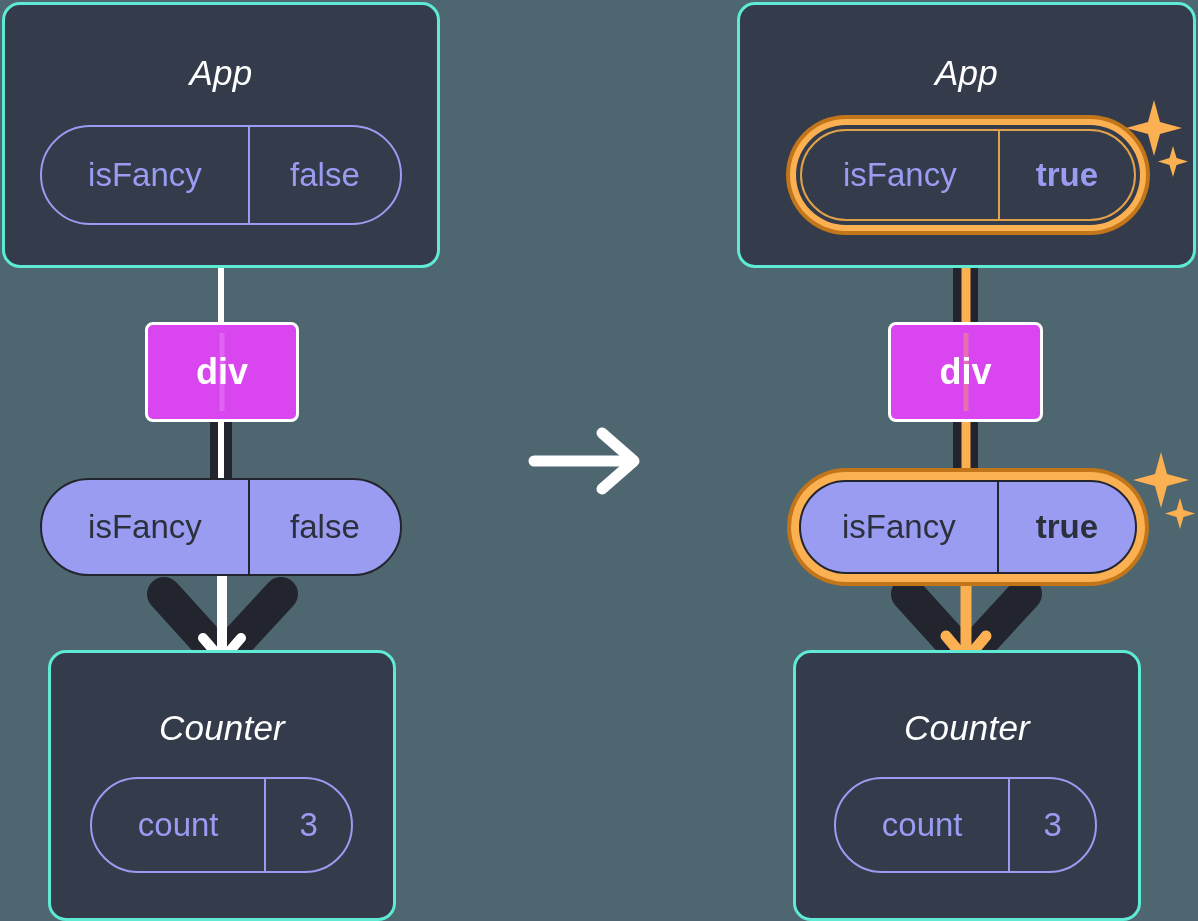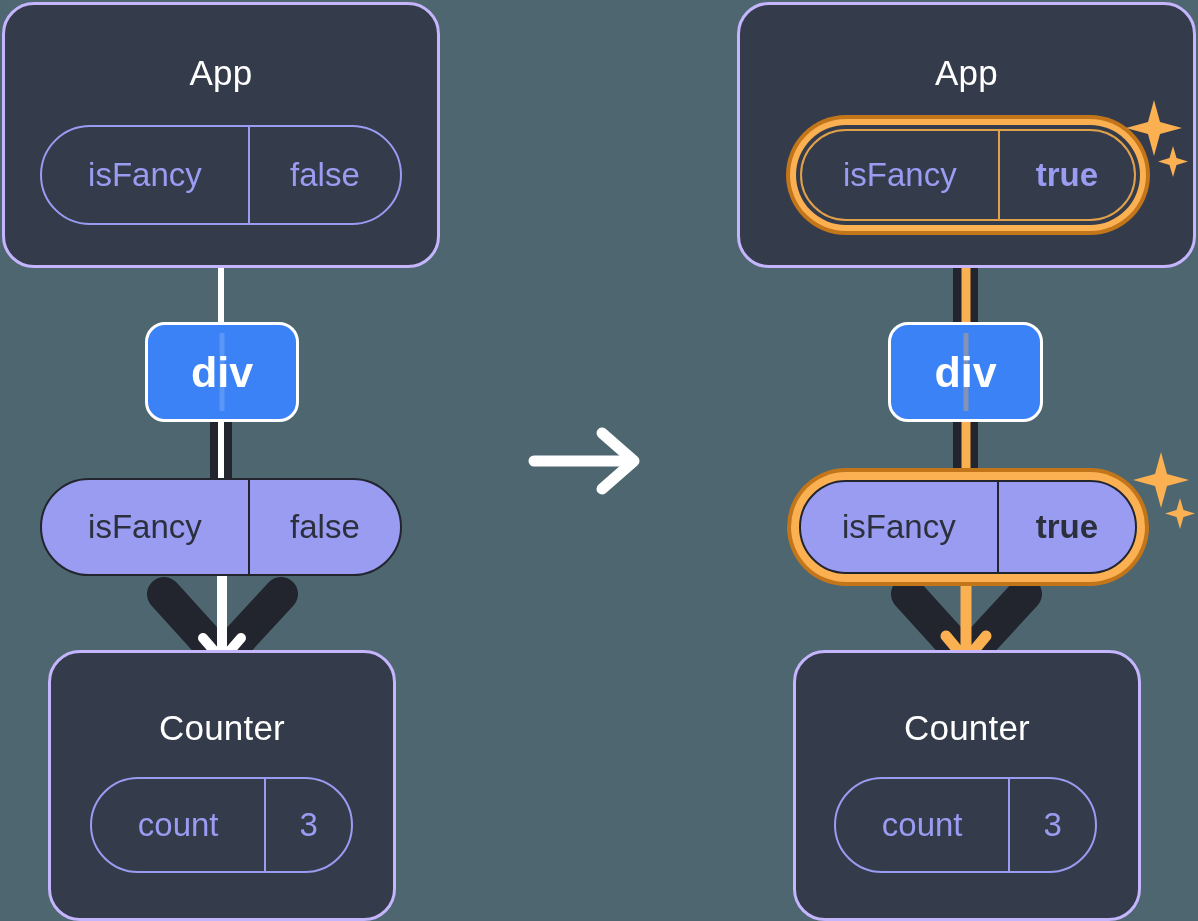--- a/index.html
+++ b/index.html
@@ -9,44 +9,45 @@
     font-family:"Liberation Sans", sans-serif;
     overflow:hidden;
     position:relative;
   }
   .stage{position:absolute;inset:0;}
 
   
   .card{
     position:absolute;
     background:#343b4b;
-    border:3px solid #c4b5fd;
-    border-radius:32px;
+    border:3px solid #5eead4;
+    border-radius:18px;
     box-sizing:border-box;
     z-index:5;
+    font-style:italic;
   }
   .card-title{
     position:absolute;left:0;right:0;
     text-align:center;
     color:#ffffff;
     font-size:35px;
     font-weight:400;
     letter-spacing:.2px;
   }
 
   
   .node-div{
     position:absolute;
-    background:#3b82f6;
+    background:#d946ef;
     border:3px solid #ffffff;
-    border-radius:20px;
+    border-radius:8px;
     box-sizing:border-box;
     display:flex;align-items:center;justify-content:center;
     color:#ffffff;
-    font-size:43px;
+    font-size:36px;
     font-weight:700;
     z-index:6;
   }
   .node-div .ghost-line{
     position:absolute;
     left:50%;transform:translateX(-50%);
     top:8px;bottom:8px;
     width:5px;
     z-index:-1;
   }

